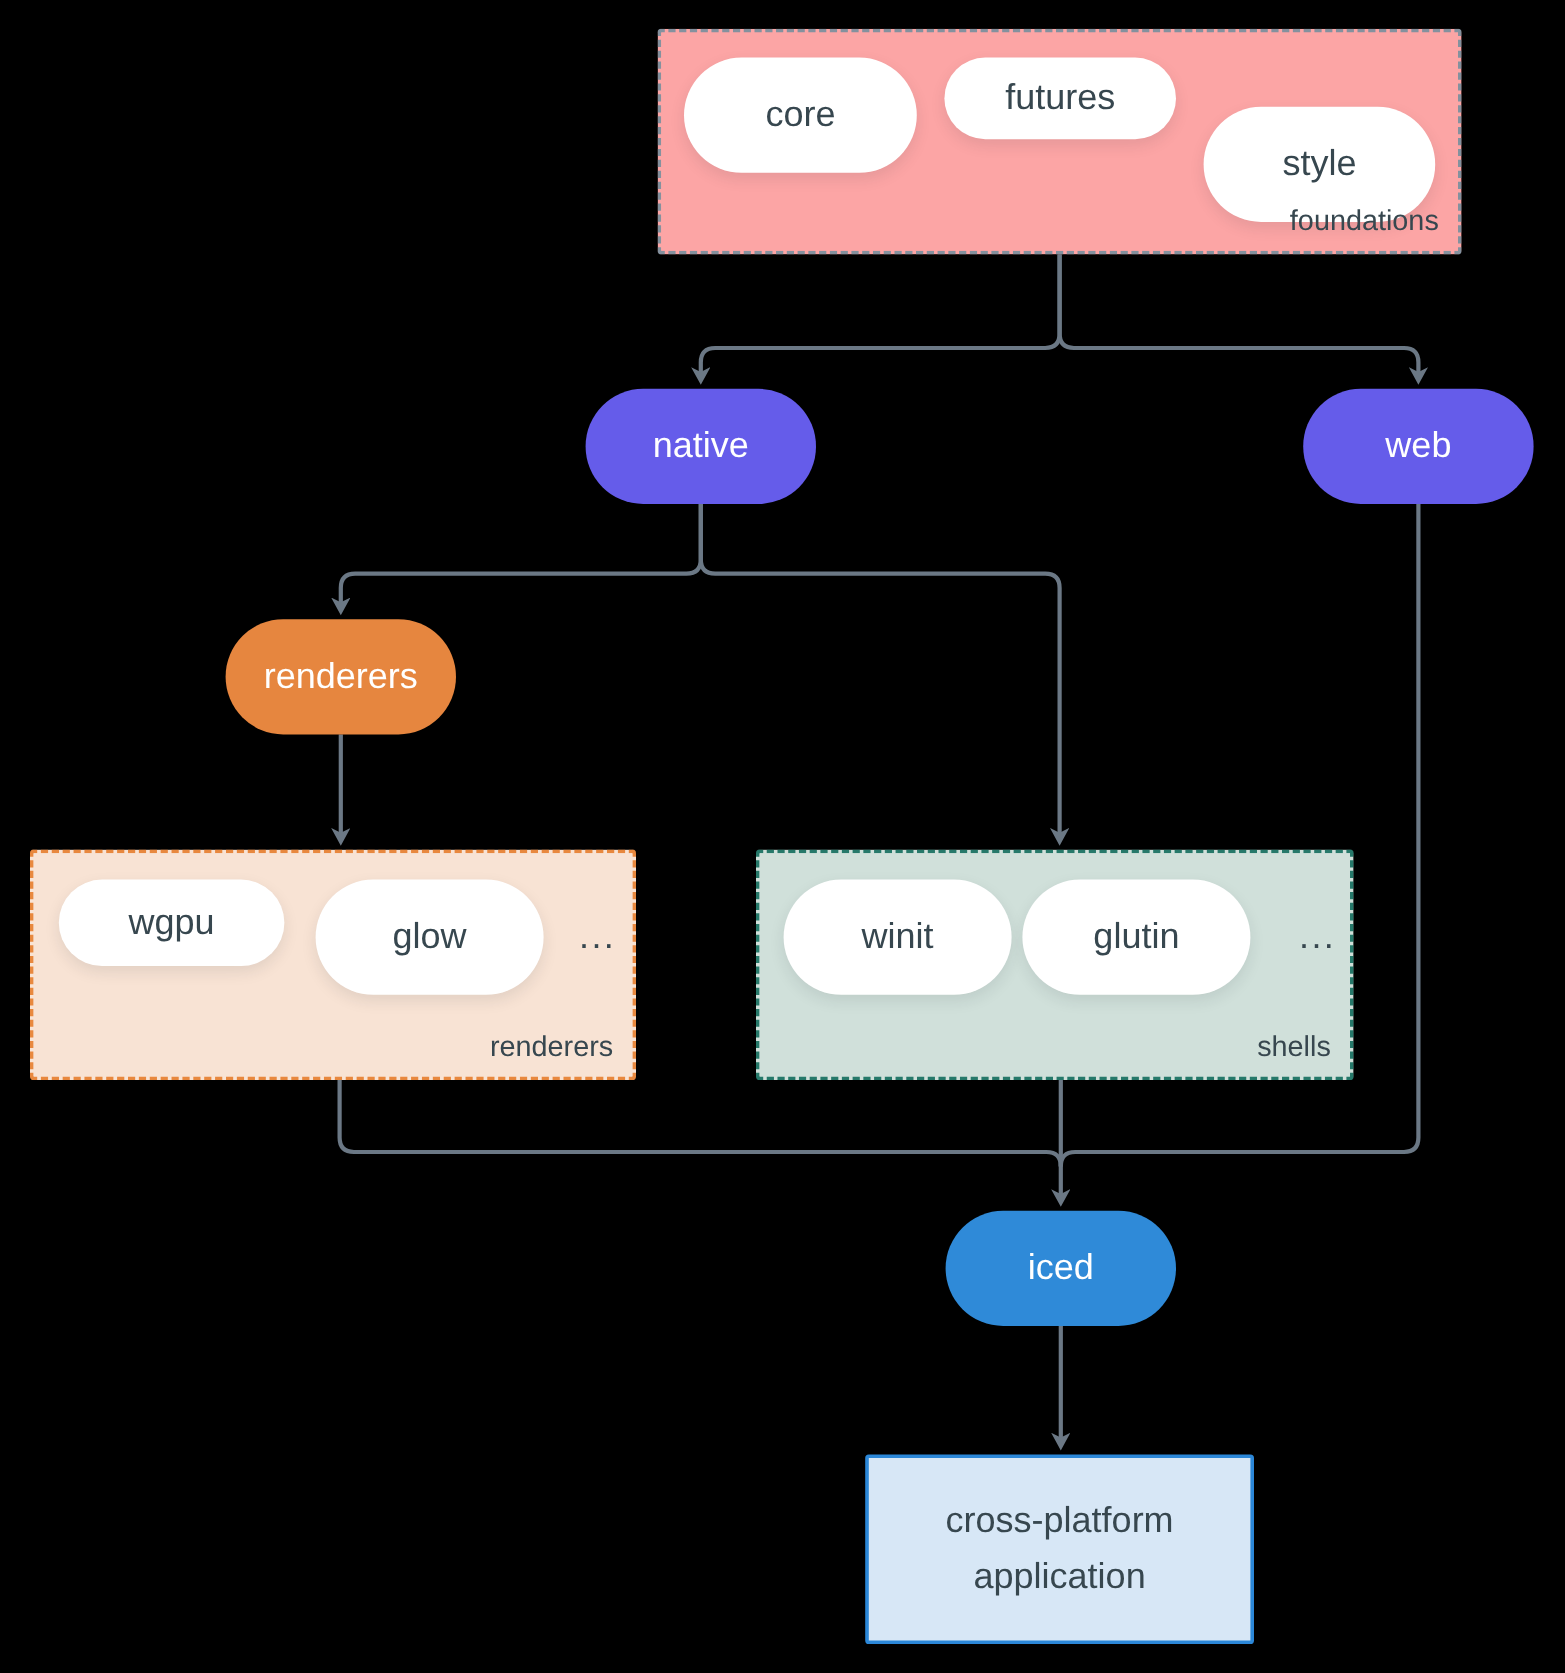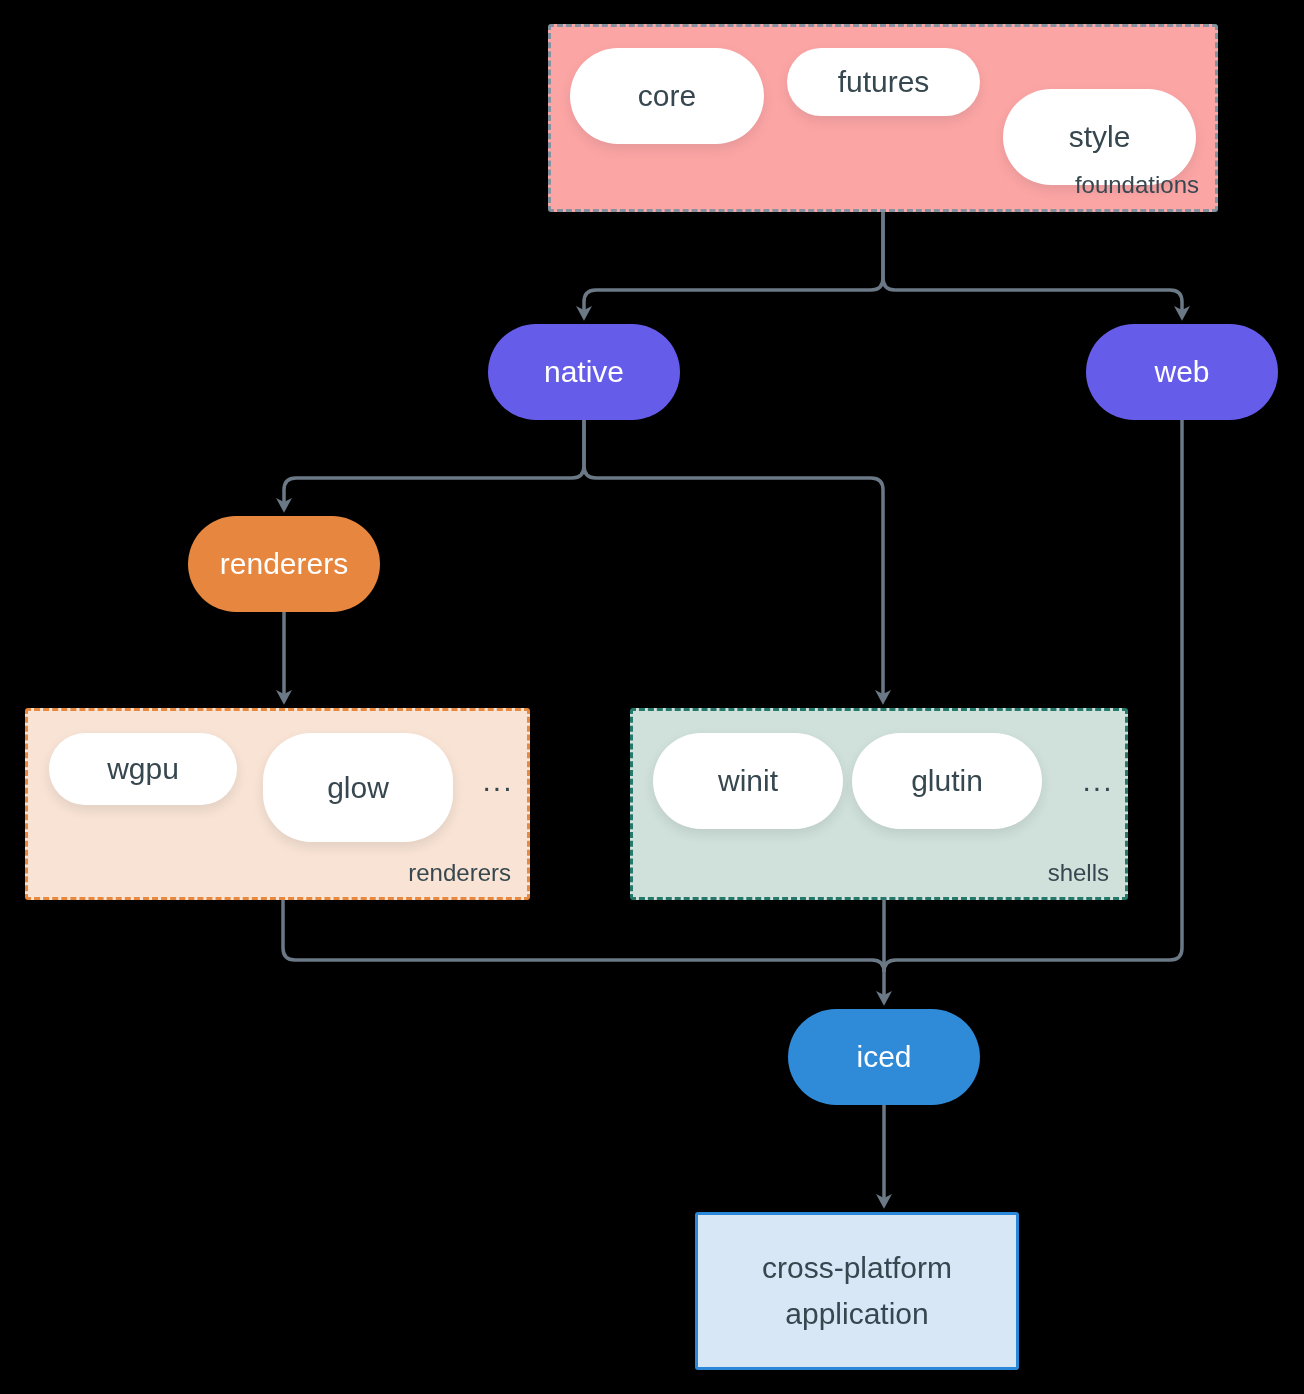--- a/index.html
+++ b/index.html
@@ -21,21 +21,21 @@
   .groupbox.renderers{background:#f8e3d4;border:3px dashed #e8883e;}
   .groupbox.shells{background:#d0e0da;border:3px dashed #26796a;}
   .grouplabel{
     position:absolute;right:16px;bottom:10px;font-size:24px;color:#37474f;
   }
   .ellipsis{
     position:absolute;font-size:30px;color:#37474f;letter-spacing:2px;
     display:flex;align-items:center;justify-content:center;
   }
   .appbox{
-    position:absolute;left:695px;top:1212px;width:324px;height:158px;
+    position:absolute;left:721px;top:1212px;width:324px;height:158px;
     box-sizing:border-box;background:#d7e7f6;border:3px solid #2b87d8;border-radius:3px;
     display:flex;align-items:center;justify-content:center;text-align:center;
     font-size:30px;line-height:1.55;color:#37474f;padding:16px 30px;
   }
 </style>
 </head>
 <body>
 
 <div id="canvas">
 
@@ -79,21 +79,21 @@
   </div>
 
   <div class="pill orange" style="left:188px;top:516px;width:192px;height:96px;">
     <span>renderers</span>
   </div>
 
   <div class="groupbox renderers" style="left:25px;top:708px;width:499px;height:186px;">
     <div class="pill white" style="left:21px;top:22px;width:188px;height:72px;">
       <span>wgpu</span>
     </div>
-    <div class="pill white" style="left:235px;top:22px;width:190px;height:109px;">
+    <div class="pill white" style="left:235px;top:22px;width:190px;height:96px;">
       <span>glow</span>
     </div>
     <div class="ellipsis" style="left:445px;top:22px;width:50px;height:96px;">...</div>
     <div class="grouplabel">renderers</div>
   </div>
 
   <div class="groupbox shells" style="left:630px;top:708px;width:492px;height:186px;">
     <div class="pill white" style="left:20px;top:22px;width:190px;height:96px;">
       <span>winit</span>
     </div>

